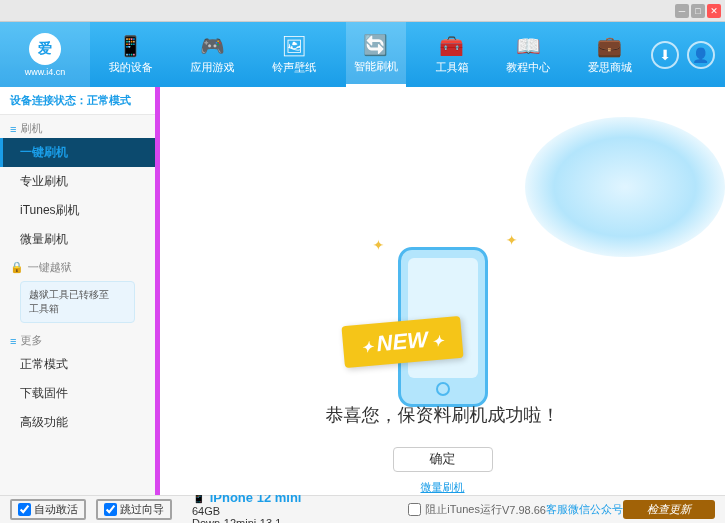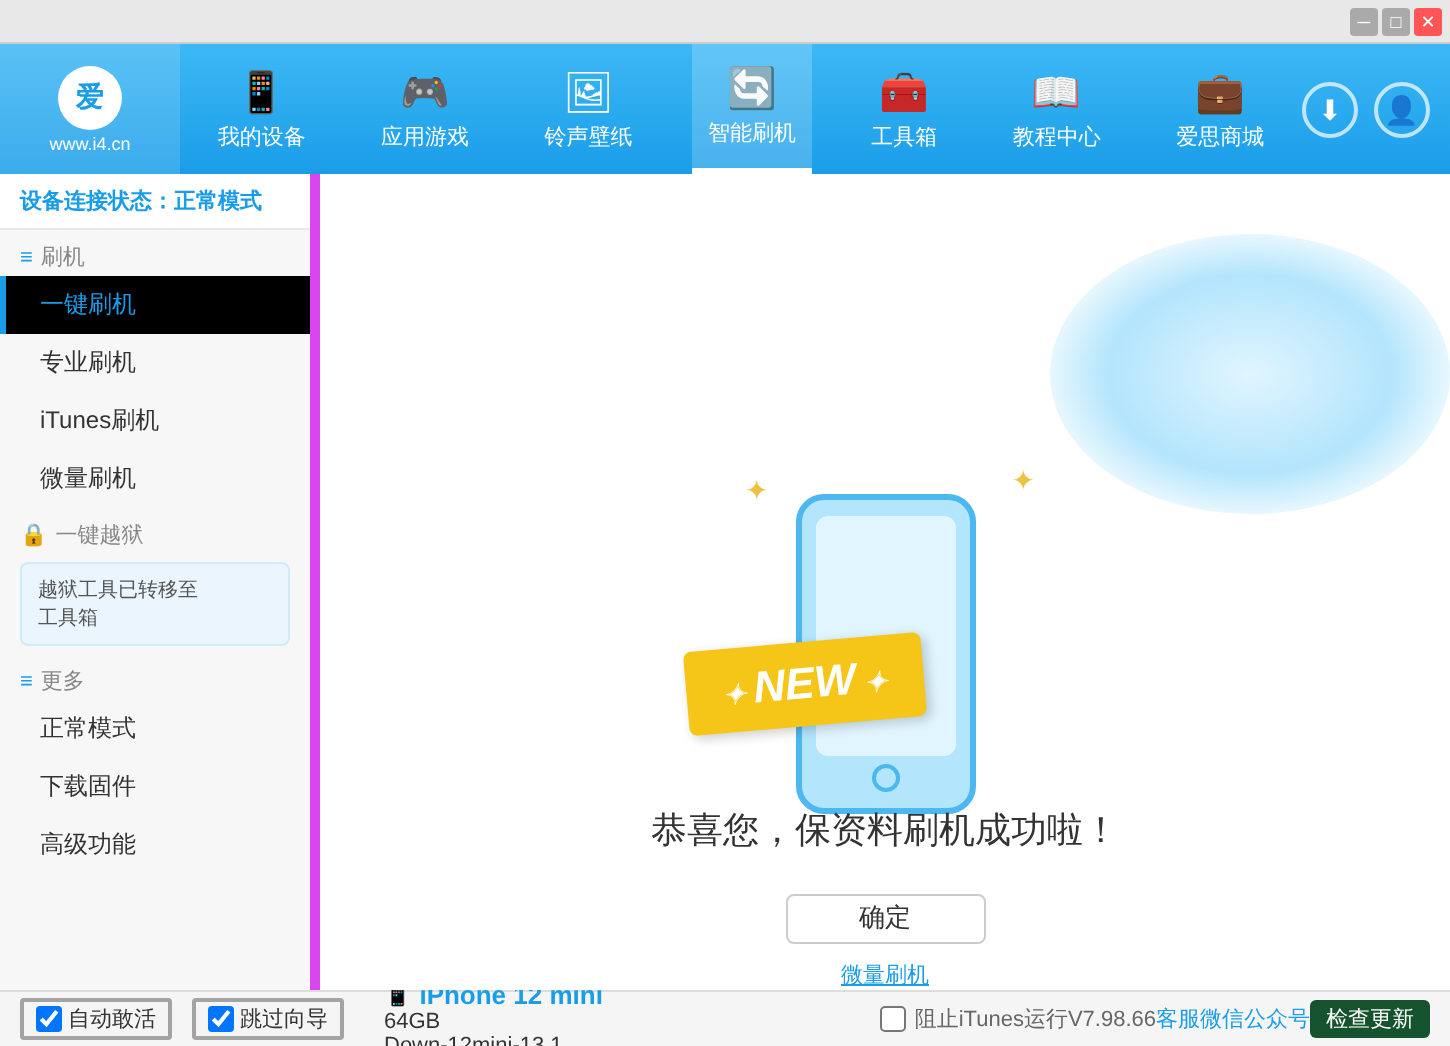--- a/index.html
+++ b/index.html
@@ -124,28 +124,28 @@
       display: flex; align-items: center; gap: 4px;
     }
     .sidebar-section-icon { color: #1a9de8; }
     .sidebar-item {
       padding: 6px 10px 6px 20px;
       font-size: 12px;
       color: #333;
       cursor: pointer;
     }
     .sidebar-item.active {
-      background: #000000;
+      background: #0c4a6e;
       color: #1a9de8;
-      font-weight: normal;
+      font-weight: bold;
       border-left: 3px solid #1a9de8;
       padding-left: 17px;
     }
     .sidebar-notice {
-      margin: 4px 10px;
+      margin: 4px 20px;
       padding: 6px 8px;
       background: #eaf5fd;
       border-radius: 4px;
       font-size: 10px;
       color: #555;
       border: 1px solid #d0eaf8;
     }
     .sidebar-more {
       padding: 6px 10px 2px 10px;
       font-size: 11px;
@@ -288,27 +288,28 @@
       display: flex; align-items: center; gap: 4px;
     }
     .bottom-right {
       display: flex;
       align-items: center;
       font-size: 11px;
       color: #666;
     }
     .bottom-right a { color: #1a9de8; text-decoration: none; }
     .update-btn {
-      background: #14532d;
+      background: #a16207;
       color: #fff;
       border: none;
       border-radius: 3px;
-      padding: 2px 8px;
-      font-size: 11px;
-      cursor: pointer;
+      padding: 2px 24px;
+      font-size: 11px;
+      cursor: pointer;
+      font-style: italic;
     }
 
     .cloud-bg {
       position: absolute;
       top: 30px;
       left: 50%;
       transform: translateX(-50%);
       width: 200px;
       height: 180px;
       background: radial-gradient(ellipse at center, #e0f5ff 0%, #b3e5fc 50%, transparent 80%);

